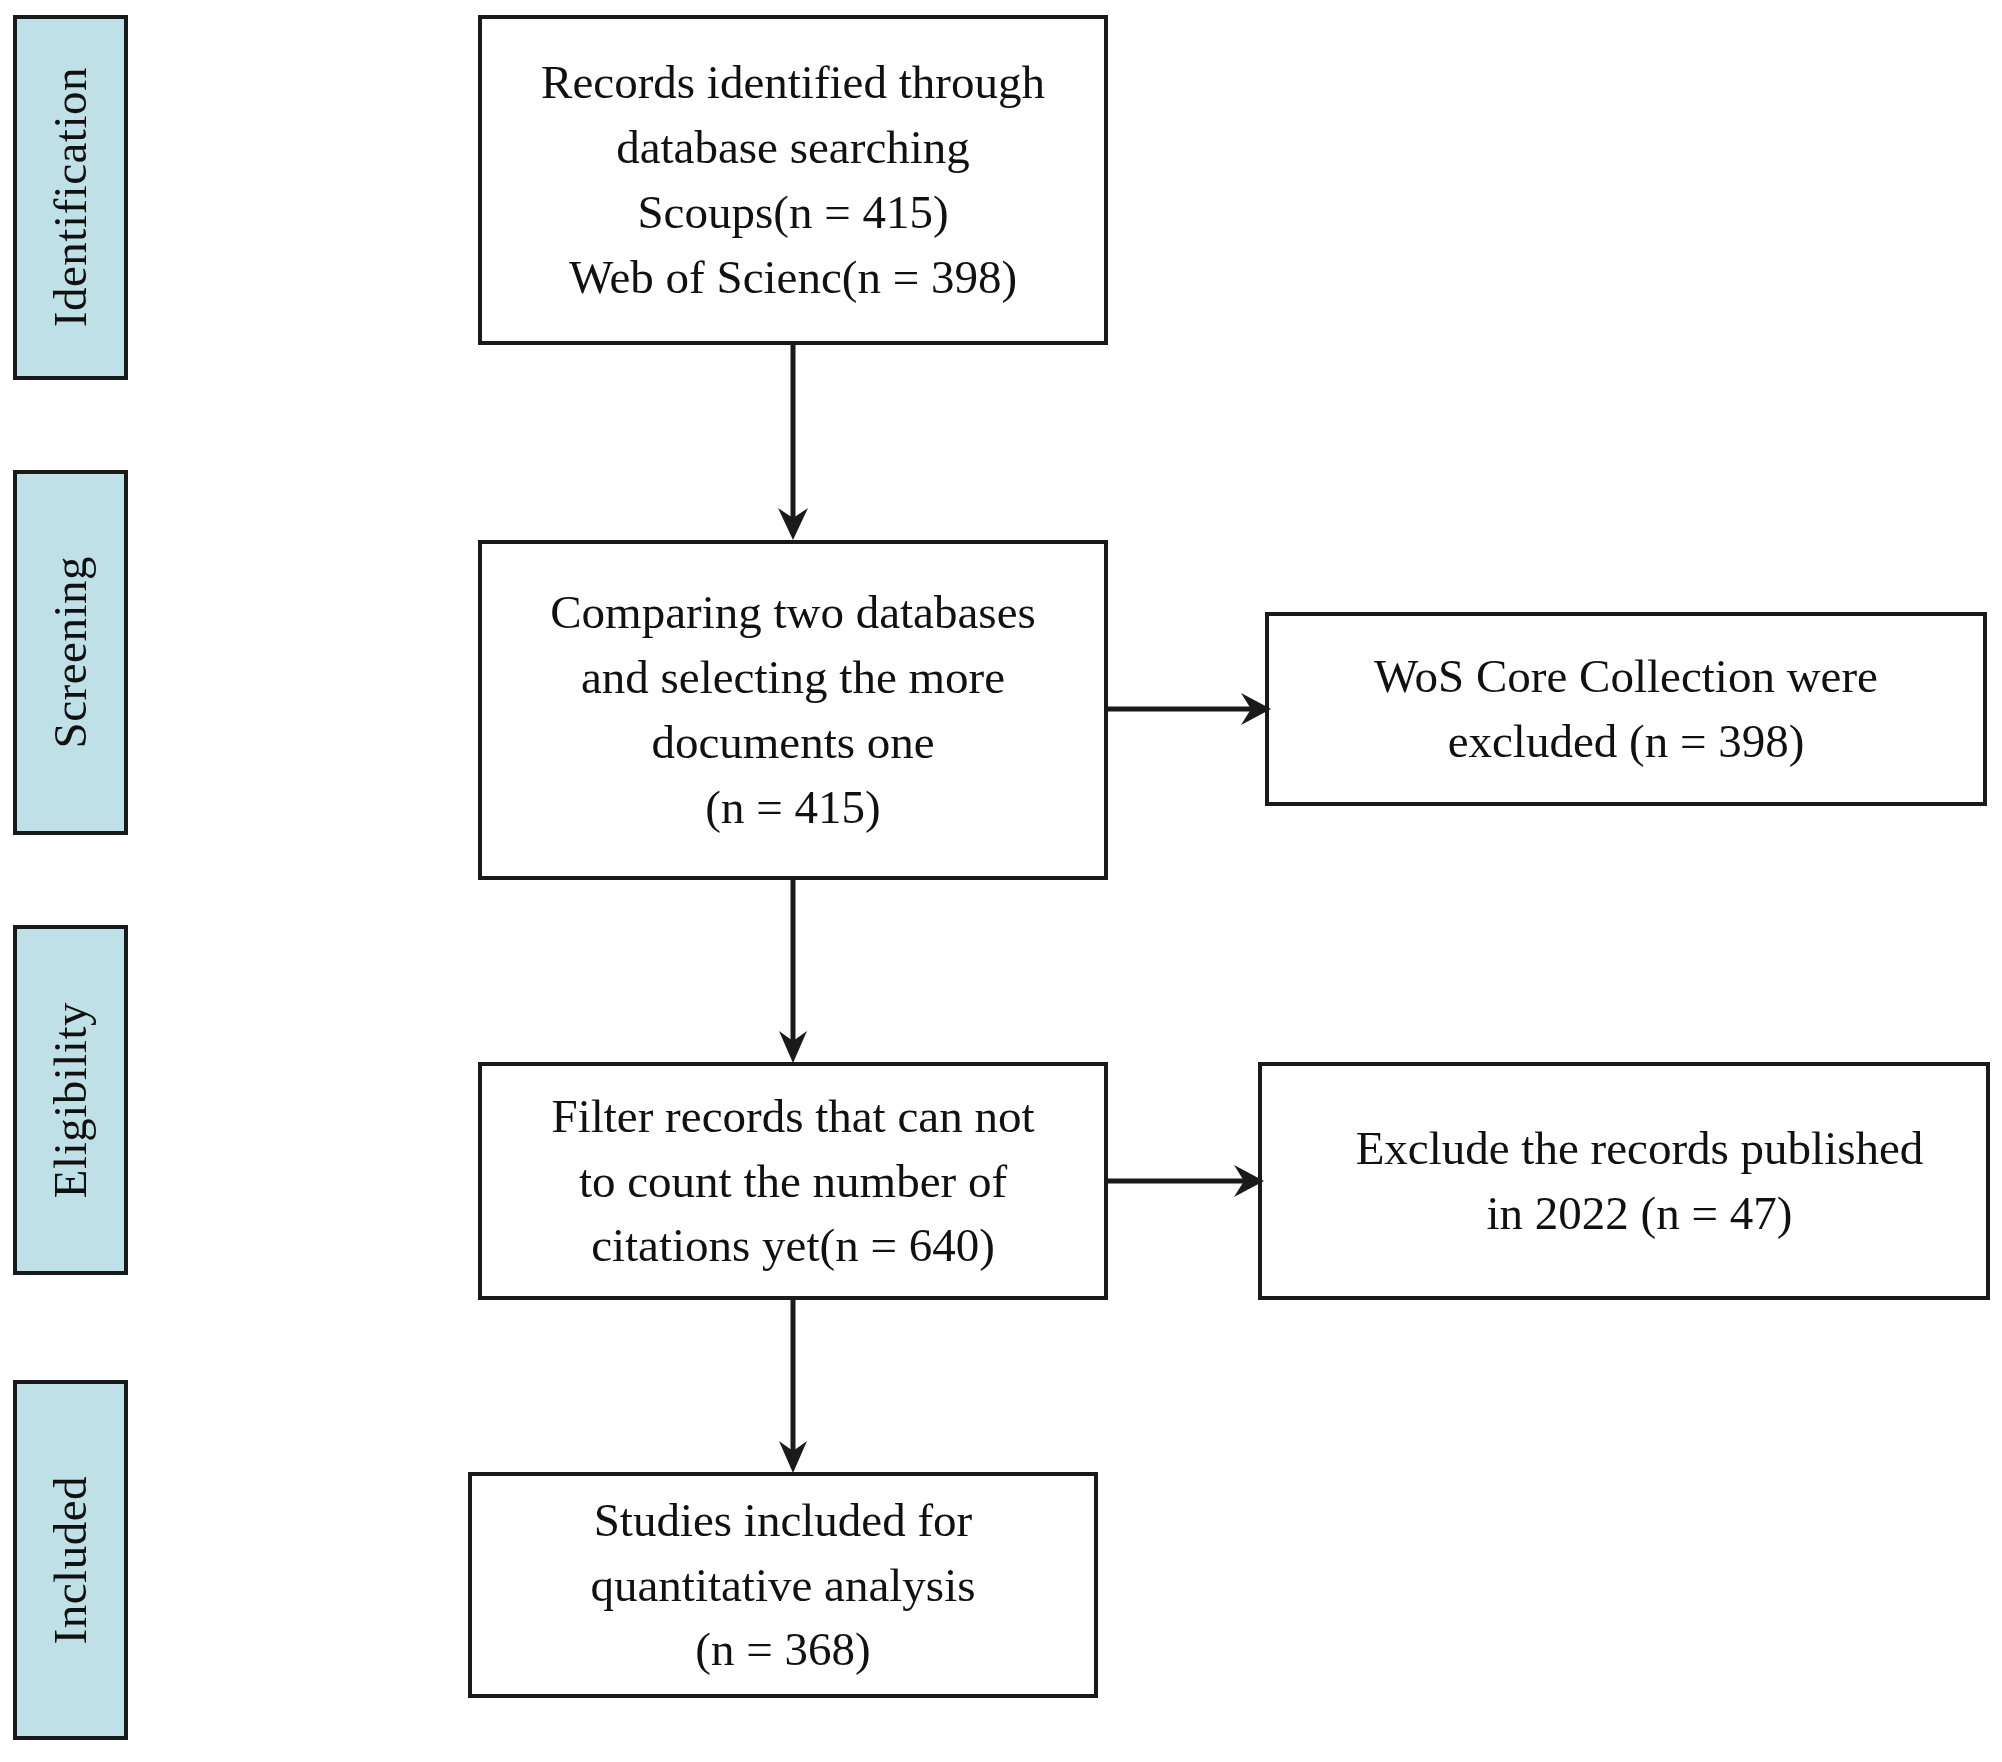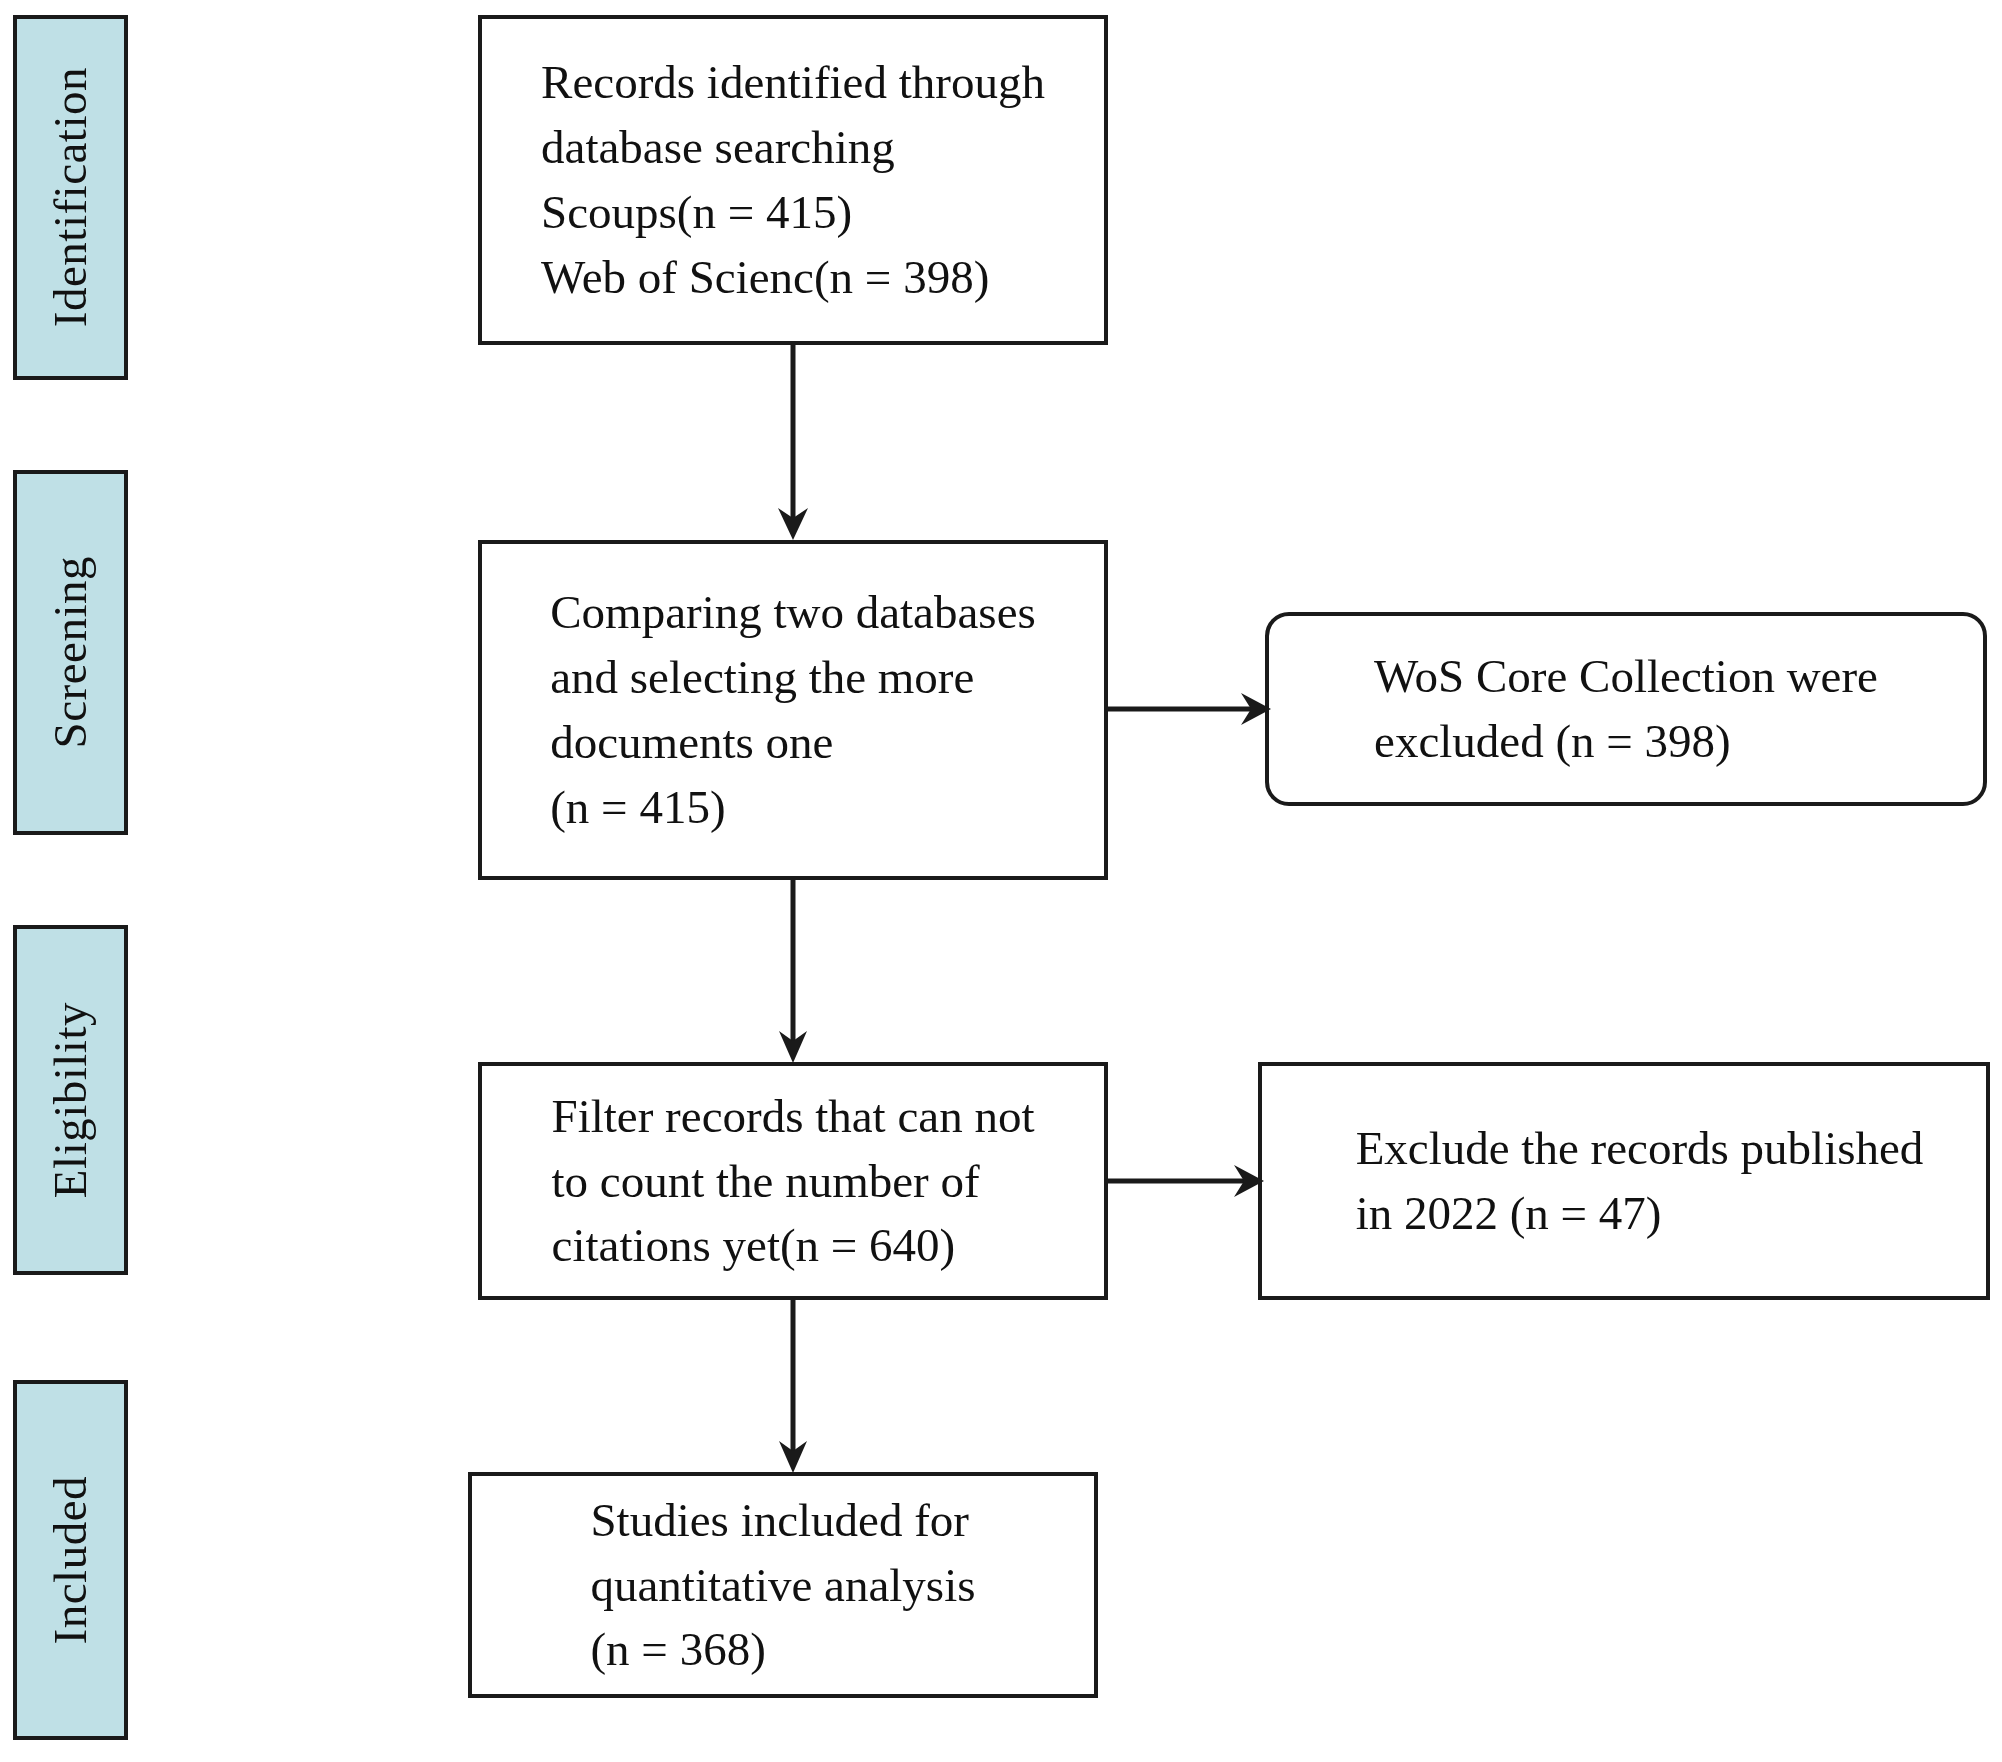--- a/index.html
+++ b/index.html
@@ -39,21 +39,21 @@
 
   
   .flow-box {
     position: absolute;
     box-sizing: border-box;
     background: #ffffff;
     border: 4px solid #1a1a1a;
     display: flex;
     align-items: center;
     justify-content: center;
-    text-align: left;
+    text-align: center;
   }
   .flow-text {
     font-size: 47px;
     line-height: 1.38;
     color: #111111;
     padding: 0 18px;
     white-space: pre-line;
   }
 
   
@@ -94,21 +94,21 @@
 Web of Scienc(n = 398)</div>
   </div>
 
   <div class="flow-box" style="left:478px; top:540px; width:630px; height:340px;">
     <div class="flow-text">Comparing two databases
 and selecting the more
 documents one
 (n = 415)</div>
   </div>
 
-  <div class="flow-box" style="left:1265px; top:612px; width:722px; height:194px;border-radius:24px;">
+  <div class="flow-box" style="left:1265px; top:612px; width:722px; height:194px;">
     <div class="flow-text">WoS Core Collection were
 excluded (n = 398)</div>
   </div>
 
   <div class="flow-box" style="left:478px; top:1062px; width:630px; height:238px;">
     <div class="flow-text">Filter records that can not
 to count the number of
 citations yet(n = 640)</div>
   </div>
 

